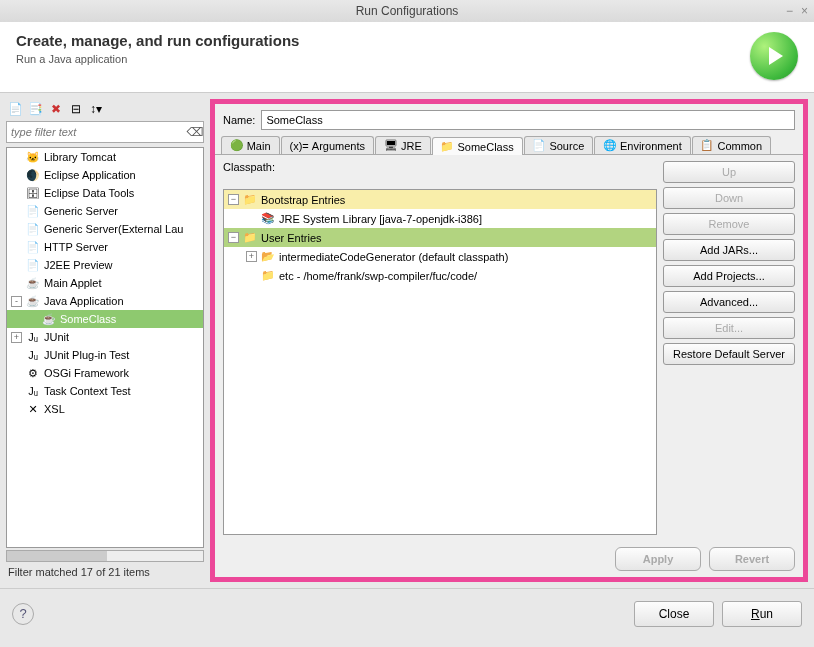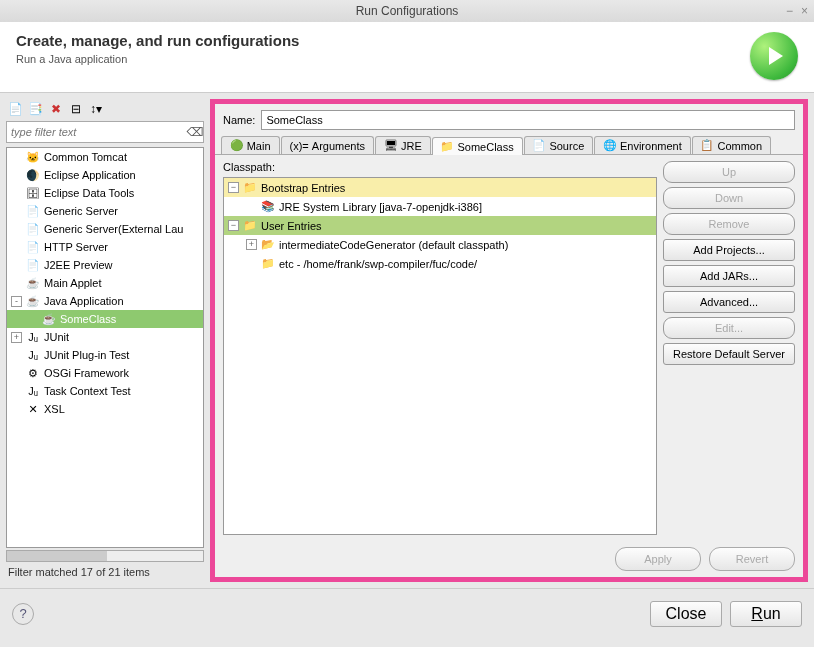--- a/index.html
+++ b/index.html
@@ -31,36 +31,36 @@
 .right-panel { flex:1; display:flex; flex-direction:column; border:5px solid #ec4899; background:#efefef; }
 .name-row { display:flex; align-items:center; padding:6px 8px; gap:6px; }
 .name-row label { font-size:11px; }
 .name-row input { flex:1; border:1px solid #999; height:20px; font-size:11px; padding:0 4px; background:#fff; }
 .tabs { display:flex; border-bottom:1px solid #aaa; padding-left:6px; background:#efefef; }
 .tab { border:1px solid #aaa; border-bottom:none; margin-right:1px; padding:2px 8px; font-size:11px; background:#e8e8e8; display:flex; align-items:center; gap:3px; border-radius:3px 3px 0 0; }
 .tab.active { background:#fafafa; position:relative; top:1px; }
 .tab .ti { font-size:11px; }
 .classpath-area { flex:1; display:flex; padding:6px 8px; gap:6px; background:#efefef; }
 .cp-left { flex:1; display:flex; flex-direction:column; }
-.cp-label { font-size:11px; margin-bottom:4px; }
+.cp-label { font-size:11px; margin-bottom:16px; }
 .cp-tree { flex:1; border:1px solid #999; background:#fff; font-size:11px; }
 .cp-row { display:flex; align-items:center; height:19px; gap:3px; padding-left:4px; }
 .cp-row.sel-yellow { background:#f9eeaa; }
 .cp-row.sel-green { background:#b2d480; }
 .cp-row .exp { width:11px; height:11px; border:1px solid #999; font-size:9px; text-align:center; line-height:9px; color:#666; background:#fff; }
 .cp-row .ico { width:16px; text-align:center; }
 .cp-buttons { width:132px; display:flex; flex-direction:column; gap:4px; }
 .cp-buttons button { height:22px; font-size:11px; border:1px solid #999; background:linear-gradient(#fdfdfd,#e6e6e6); border-radius:3px; cursor:pointer; }
-.cp-buttons button:disabled { color:#aaa; cursor:default;border-radius:9px; }
+.cp-buttons button:disabled { color:#aaa; cursor:default; }
 .apply-row { display:flex; justify-content:flex-end; gap:8px; padding:6px 8px; }
-.apply-row button { width:86px; height:24px; font-size:11px; border:1px solid #aaa; background:linear-gradient(#fdfdfd,#e6e6e6); border-radius:11px; color:#aaa; }
+.apply-row button { width:86px; height:24px; font-size:11px; border:1px solid #aaa; background:linear-gradient(#fdfdfd,#e6e6e6); border-radius:6px; color:#aaa;font-weight:bold; }
 .footer { height:50px; display:flex; align-items:center; padding:0 12px; gap:8px; border-top:1px solid #ccc; background:#e8e8e8; }
 .footer .help { width:22px; height:22px; border:1px solid #aaa; border-radius:50%; text-align:center; line-height:20px; font-size:13px; color:#557; cursor:pointer; }
 .footer .fspacer { flex:1; }
-.footer button { width:72px; height:26px; font-size:16px; border:1px solid #aaa; background:linear-gradient(#fdfdfd,#e6e6e6); border-radius:3px; cursor:pointer; }
+.footer button { width:80px; height:26px; font-size:12px; border:1px solid #aaa; background:linear-gradient(#fdfdfd,#e6e6e6); border-radius:3px; cursor:pointer; }
 .u { text-decoration:underline; }
 </style>
 </head>
 <body>
 
 <div class="titlebar">
   <span>Run Configurations</span>
   <div class="win-controls">
     <span>−</span>
     <span>×</span>
@@ -85,21 +85,21 @@
       <span class="tb-icon">↕▾</span>
     </div>
     <div class="filter-box">
       <input placeholder="type filter text" style="">
       <span class="tb-icon" style="color:#555;">⌫</span>
     </div>
     <div class="tree" id="config-tree">
         <div class="tree-item" style="padding-left: 4px;">
           <span class="exp blank"></span>
           <span class="ico">🐱</span>
-          <span>Common Tomcat</span>
+          <span>Library Tomcat</span>
         </div>
         <div class="tree-item" style="padding-left: 4px;">
           <span class="exp blank"></span>
           <span class="ico">🌒</span>
           <span>Eclipse Application</span>
         </div>
         <div class="tree-item" style="padding-left: 4px;">
           <span class="exp blank"></span>
           <span class="ico">🗄</span>
           <span>Eclipse Data Tools</span>
@@ -230,22 +230,22 @@
           <div class="cp-row" style="padding-left:36px;">
             <span class="ico">📁</span>
             <span>etc - /home/frank/swp-compiler/fuc/code/</span>
           </div>
         </div>
       </div>
       <div class="cp-buttons" id="cp-buttons">
           <button disabled="">Up</button>
           <button disabled="">Down</button>
           <button disabled="">Remove</button>
+          <button>Add JARs...</button>
           <button>Add Projects...</button>
-          <button>Add JARs...</button>
           <button>Advanced...</button>
           <button disabled="">Edit...</button>
           <button>Restore Default Server</button>
         </div>
     </div>
     <div class="apply-row">
       <button disabled="">Apply</button>
       <button disabled="">Revert</button>
     </div>
   </div>

